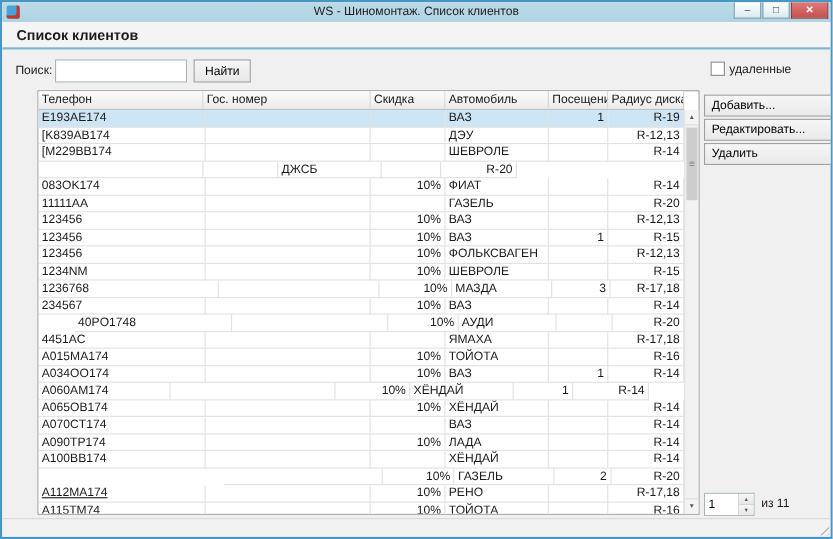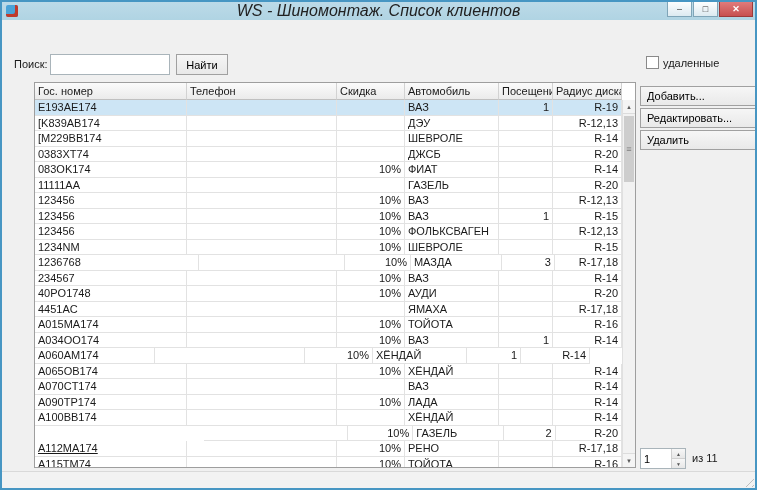--- a/index.html
+++ b/index.html
@@ -13,21 +13,21 @@
   *{margin:0;padding:0;box-sizing:border-box;}
   body{font-family:"Liberation Sans",sans-serif;background:#d8d8d8;}
   .window{position:relative;width:757px;height:490px;border:2px solid var(--window-border);
     background:var(--content-bg);overflow:hidden;font-size:11px;color:#1a1a1a;}
 
   
   .titlebar{position:relative;height:18px;background:linear-gradient(#bcdae8,var(--titlebar-bg));
     display:flex;align-items:center;}
   .app-icon{position:absolute;left:4px;top:3px;width:12px;height:12px;border-radius:2px;
     background:linear-gradient(135deg,#4aa3d8 60%,#2b7cb8);box-shadow:inset -3px -3px 0 #c0392b;}
-  .title{position:absolute;left:0;right:0;text-align:center;font-size:16px;line-height:18px;color:#222;font-style:italic;}
+  .title{position:absolute;left:0;right:0;text-align:center;font-size:11px;line-height:18px;color:#222;}
   .caption-buttons{position:absolute;right:2px;top:0;display:flex;}
   .cap-btn{height:15px;border:1px solid #7fa5b8;border-top:none;display:flex;align-items:center;
     justify-content:center;font-size:9px;line-height:9px;cursor:default;}
   .cap-btn.min,.cap-btn.max{width:25px;background:linear-gradient(#fdfefe,#dceaf1);color:#333;margin-right:1px;}
   .cap-btn.close{width:34px;background:linear-gradient(#e07b7b,var(--close-bg));color:#fff;
     border-color:#9c3a3a;font-weight:bold;}
 
   
   .content{position:absolute;top:18px;left:0;right:0;bottom:17px;background:var(--content-bg);}
   .page-header{position:absolute;top:0;left:0;right:0;height:25px;line-height:24px;padding-left:13px;
@@ -108,34 +108,35 @@
         <span>□</span>
       </div>
       <div class="cap-btn close">
         <span>✕</span>
       </div>
     </div>
   </div>
 
   <div class="content">
 
+    <div class="page-header">Список клиентов</div>
 
     <span class="search-label">Поиск:</span>
     <input class="search-input" value="" style="">
     <button class="find-button">Найти</button>
 
     <div class="chk-wrap">
       <span class="chk-box"></span>
       <span class="chk-label">удаленные</span>
     </div>
 
     <div class="grid">
       <div class="grid-header">
+          <div class="hcell" style="width: 150px;">Телефон</div>
           <div class="hcell" style="width: 152px;">Гос. номер</div>
-          <div class="hcell" style="width: 150px;">Телефон</div>
           <div class="hcell" style="width: 68px;">Скидка</div>
           <div class="hcell" style="width: 94px;">Автомобиль</div>
           <div class="hcell" style="width: 54px;">Посещений</div>
           <div class="hcell" style="width: 69px;">Радиус диска</div>
         </div>
       <div class="grid-body">
           <div class="grow selected">
             <div class="gcell" style="width: 152px;">E193AE174</div>
             <div class="gcell" style="width: 150px;"></div>
             <div class="gcell right" style="width: 68px;"></div>
@@ -153,21 +154,20 @@
           </div>
           <div class="grow">
             <div class="gcell" style="width: 152px;">[M229BB174</div>
             <div class="gcell" style="width: 150px;"></div>
             <div class="gcell right" style="width: 68px;"></div>
             <div class="gcell" style="width: 94px;">ШЕВРОЛЕ</div>
             <div class="gcell right" style="width: 54px;"></div>
             <div class="gcell right" style="width: 69px;">R-14</div>
           </div>
           <div class="grow">
-            <div class="gcell" style="width: 152px;">0383XT74</div>
             <div class="gcell" style="width: 150px;"></div>
             <div class="gcell right" style="width: 68px;"></div>
             <div class="gcell" style="width: 94px;">ДЖСБ</div>
             <div class="gcell right" style="width: 54px;"></div>
             <div class="gcell right" style="width: 69px;">R-20</div>
           </div>
           <div class="grow">
             <div class="gcell" style="width: 152px;">083OK174</div>
             <div class="gcell" style="width: 150px;"></div>
             <div class="gcell right" style="width: 68px;">10%</div>
@@ -225,21 +225,21 @@
           </div>
           <div class="grow">
             <div class="gcell" style="width: 152px;">234567</div>
             <div class="gcell" style="width: 150px;"></div>
             <div class="gcell right" style="width: 68px;">10%</div>
             <div class="gcell" style="width: 94px;">ВАЗ</div>
             <div class="gcell right" style="width: 54px;"></div>
             <div class="gcell right" style="width: 69px;">R-14</div>
           </div>
           <div class="grow">
-            <div class="gcell" style="width: 152px;">40PO1748</div>
+            <div class="gcell" style="width: 152px; margin-left: 33px;">40PO1748</div>
             <div class="gcell" style="width: 150px;"></div>
             <div class="gcell right" style="width: 68px;">10%</div>
             <div class="gcell" style="width: 94px;">АУДИ</div>
             <div class="gcell right" style="width: 54px;"></div>
             <div class="gcell right" style="width: 69px;">R-20</div>
           </div>
           <div class="grow">
             <div class="gcell" style="width: 152px;">4451AC</div>
             <div class="gcell" style="width: 150px;"></div>
             <div class="gcell right" style="width: 68px;"></div>

